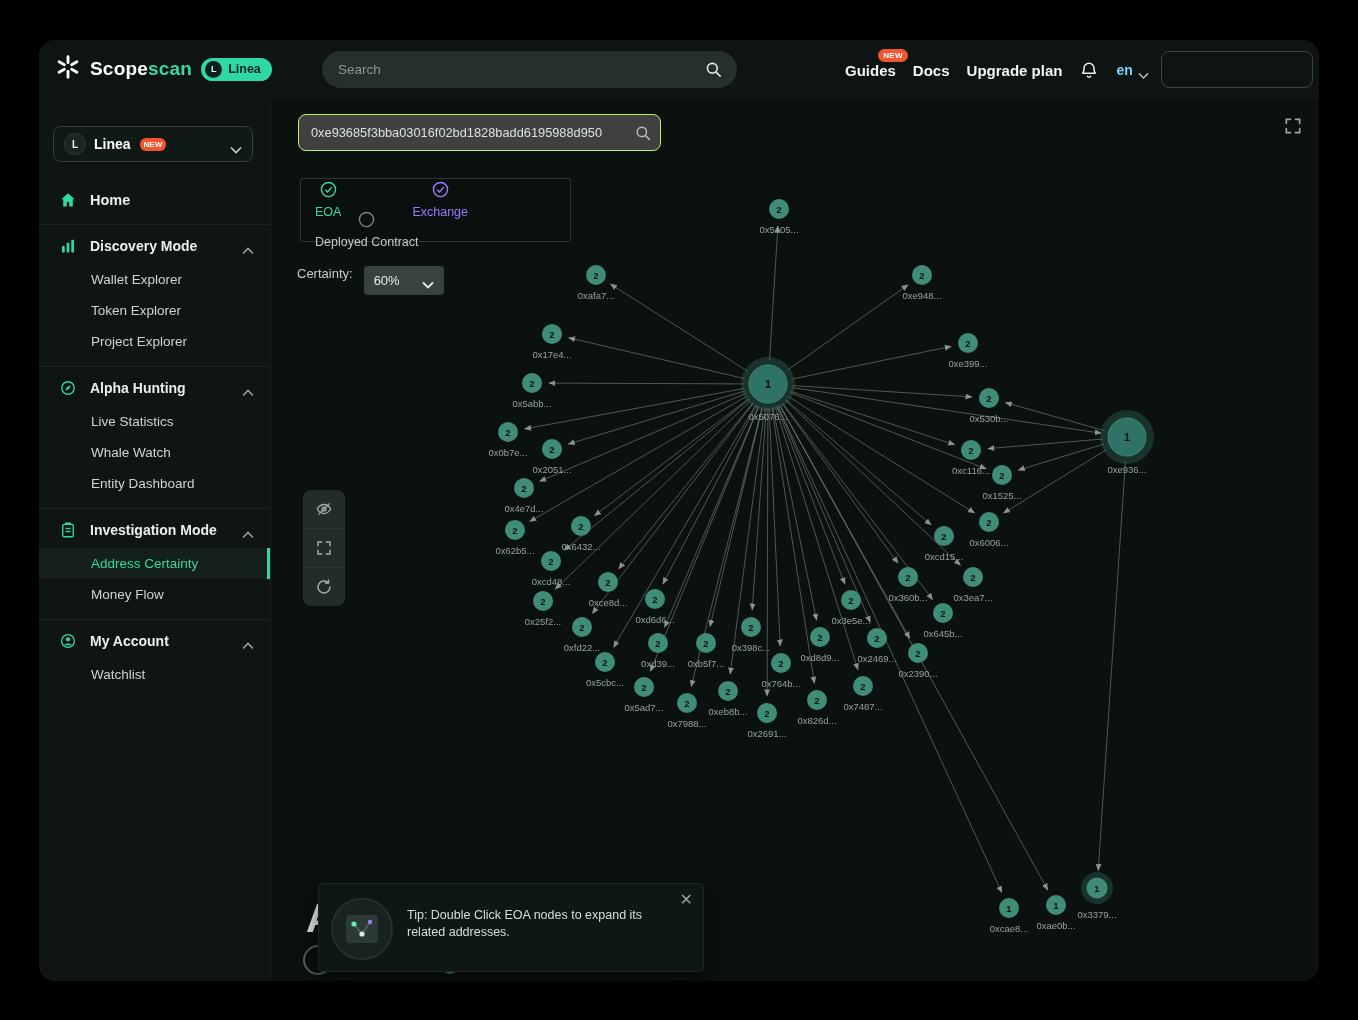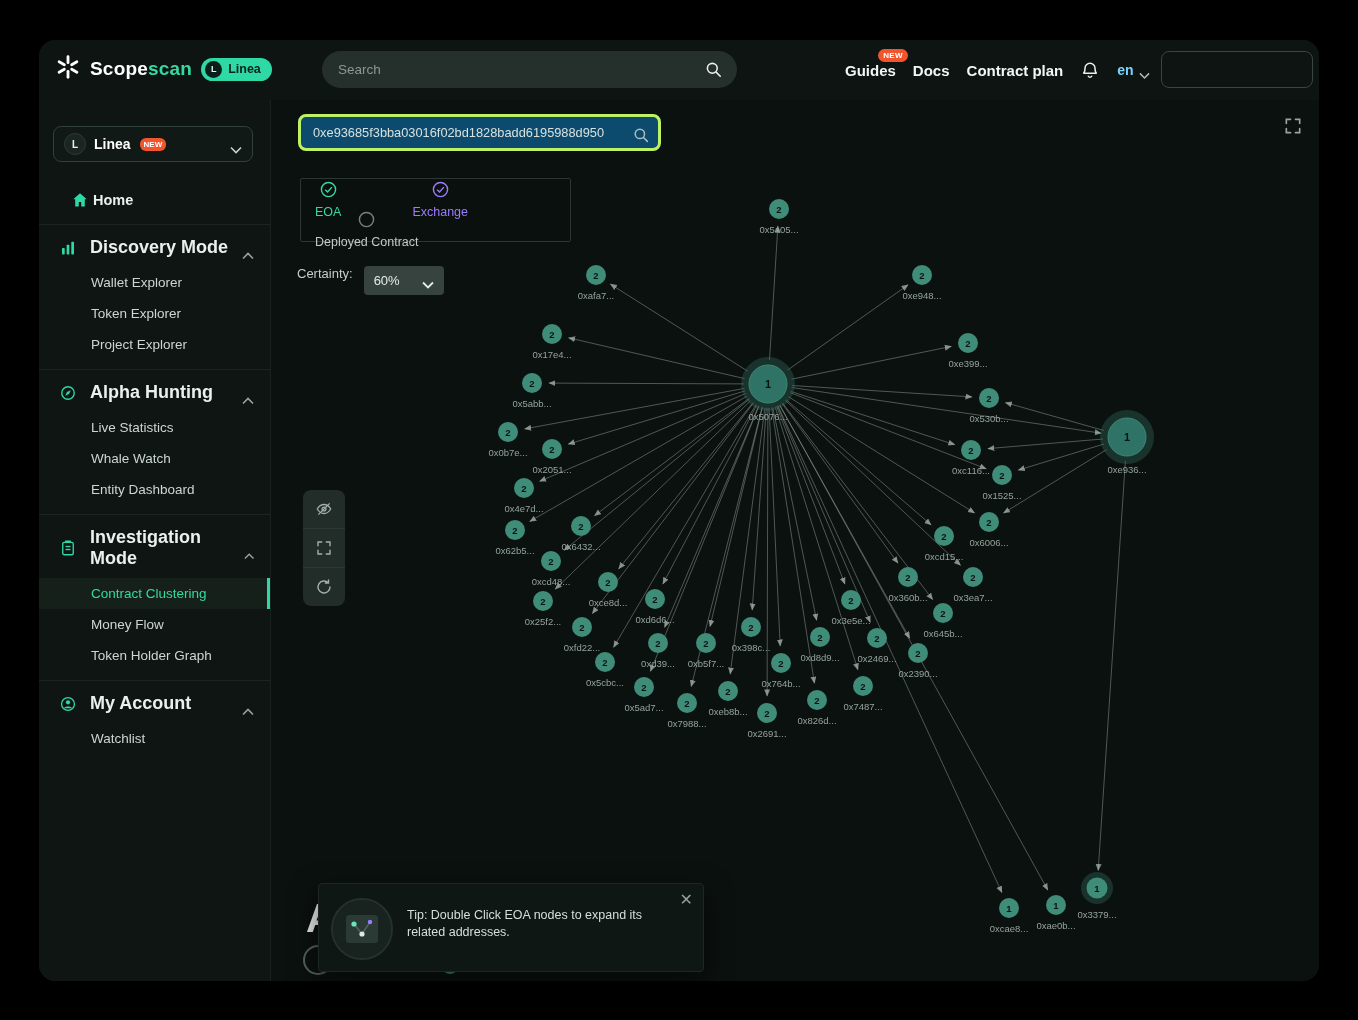--- a/index.html
+++ b/index.html
@@ -35,35 +35,35 @@
     border-right:1px solid #1A211E;z-index:15;}
   .chain-select{margin:26px 17px 20px 14px;height:36px;border:1px solid #31413B;border-radius:8px;
     display:flex;align-items:center;padding:0 10px;gap:8px;background:#101916;box-sizing:border-box;}
   .chain-select .cicon{width:20px;height:20px;border-radius:50%;background:#1B2622;color:#EAF2EE;
     display:flex;align-items:center;justify-content:center;font-size:10px;font-weight:700;
     border:1px solid #2D3B35;}
   .chain-select .clabel{color:#FFFFFF;font-weight:700;font-size:14px;}
   .badge-new{background:#F2552E;color:#fff;font-size:8px;font-weight:700;padding:2px 4px;
     border-radius:6px;margin-left:1px;}
   .chain-select .chev-ic{margin-left:auto;width:12px;height:8px;color:#C6D0CB;}
-  .side-home{display:flex;align-items:center;gap:4px;padding:9px 0 11px 32px;color:#EAF0ED;
+  .side-home{display:flex;align-items:center;gap:13px;padding:9px 0 11px 20px;color:#EAF0ED;
     font-weight:700;font-size:14.5px;}
   .s-icon{width:18px;height:18px;color:#2FD9A6;display:flex;align-items:center;justify-content:center;}
   .s-icon svg{width:18px;height:18px;}
   .side-section{border-top:1px solid #1B2420;padding:3px 0 5px 0;margin-top:4px;}
   .section-head{display:flex;align-items:center;gap:13px;padding:9px 16px 9px 20px;color:#EAF0ED;
-    font-weight:700;font-size:18px;}
+    font-weight:700;font-size:14px;}
   .section-head .chev{margin-left:auto;width:12px;height:8px;color:#97A59F;}
   .sub-item{padding:8px 0 8px 52px;color:#CDD6D1;font-size:13.5px;cursor:pointer;}
   .sub-item.active{background:#142019;color:#35D9A3;box-shadow:inset -3px 0 0 #2FD9A6;}
   
   .main{position:absolute;top:60px;left:231px;right:0;bottom:0;background:#0B110F;overflow:hidden;}
   .graph-svg{position:absolute;left:0;top:0;width:1049px;height:881px;z-index:1;}
-  .address-bar{position:absolute;left:28px;top:14px;width:363px;height:37px;background:#0c4a6e;
-    border:3px solid #bef264;border-radius:8px;display:flex;align-items:center;padding:0 30px 0 10px;
+  .address-bar{position:absolute;left:28px;top:14px;width:363px;height:37px;background:#404040;
+    border:1px solid #bef264;border-radius:8px;display:flex;align-items:center;padding:0 30px 0 10px;
     box-sizing:border-box;z-index:6;}
   .address-bar input{width:100%;background:transparent;border:none;outline:none;color:#D8E1DC;
     font-size:12.8px;font-family:"Liberation Sans",sans-serif;}
   .address-bar .mag{position:absolute;right:8px;top:9px;width:18px;height:18px;color:#AFC0BA;}
   .fs-btn{position:absolute;right:16px;top:16px;width:20px;height:20px;color:#97A6A0;z-index:6;}
   .legend-box{position:absolute;left:30px;top:78px;width:271px;height:64px;border:1px solid #2C3733;
     border-radius:2px;z-index:6;padding:10px 14px;box-sizing:border-box;background:rgba(11,17,15,.55);}
   .legend-row{display:flex;align-items:center;height:22px;}
   .legend-item{display:flex;align-items:center;gap:7px;font-size:12.5px;cursor:pointer;flex-direction:column;}
   .legend-item .chk{width:17px;height:17px;display:flex;}
@@ -139,21 +139,21 @@
           </svg>
       </span>
     </div>
 
     <nav class="topnav">
       <span class="nav-link">
         <span>Guides</span>
         <span class="nav-badge">NEW</span>
       </span>
       <span class="nav-link">Docs</span>
-      <span class="nav-link">Contract plan</span>
+      <span class="nav-link">Upgrade plan</span>
       <span class="icon-btn">
         <svg viewBox="0 0 24 24" fill="none" stroke="currentColor" stroke-width="1.8" stroke-linecap="round">
           <path d="M6 10a6 6 0 1 1 12 0c0 5 2 6 2 6H4s2-1 2-6z"></path>
             <path d="M10 19.5a2.3 2.3 0 0 0 4 0"></path>
           </svg>
       </span>
       <span class="lang">
         <span>en</span>
         <span class="chev-ic">
           <svg viewBox="0 0 12 8" fill="none" stroke="currentColor" stroke-width="1.6">
@@ -230,23 +230,22 @@
                 <path d="M9 4.5V3h6v1.5"></path>
                 <line x1="8.7" y1="10" x2="15.3" y2="10"></line>
                 <line x1="8.7" y1="14" x2="15.3" y2="14"></line>
               </svg>
             </span>
             <span>Investigation Mode</span>
             <span class="chev"><svg viewBox="0 0 12 8" fill="none" stroke="currentColor" stroke-width="1.6">
                 <path d="M1 6.5 6 1.5 11 6.5"></path>
               </svg></span>
           </div>
-          <div class="sub-item active">Contract Clustering</div>
+          <div class="sub-item active">Address Certainty</div>
           <div class="sub-item">Money Flow</div>
-          <div class="sub-item">Token Holder Graph</div>
         </div>
         <div class="side-section">
           <div class="section-head">
             <span class="s-icon">
               <svg viewBox="0 0 24 24" fill="none" stroke="currentColor" stroke-width="1.7">
                 <circle cx="12" cy="12" r="8.6"></circle>
                 <circle cx="12" cy="9.7" r="2.8" fill="currentColor" stroke="none"></circle>
                 <path d="M6.6 17.8c1.2-3.1 9.6-3.1 10.8 0" fill="currentColor" stroke="none"></path>
               </svg>
             </span>

